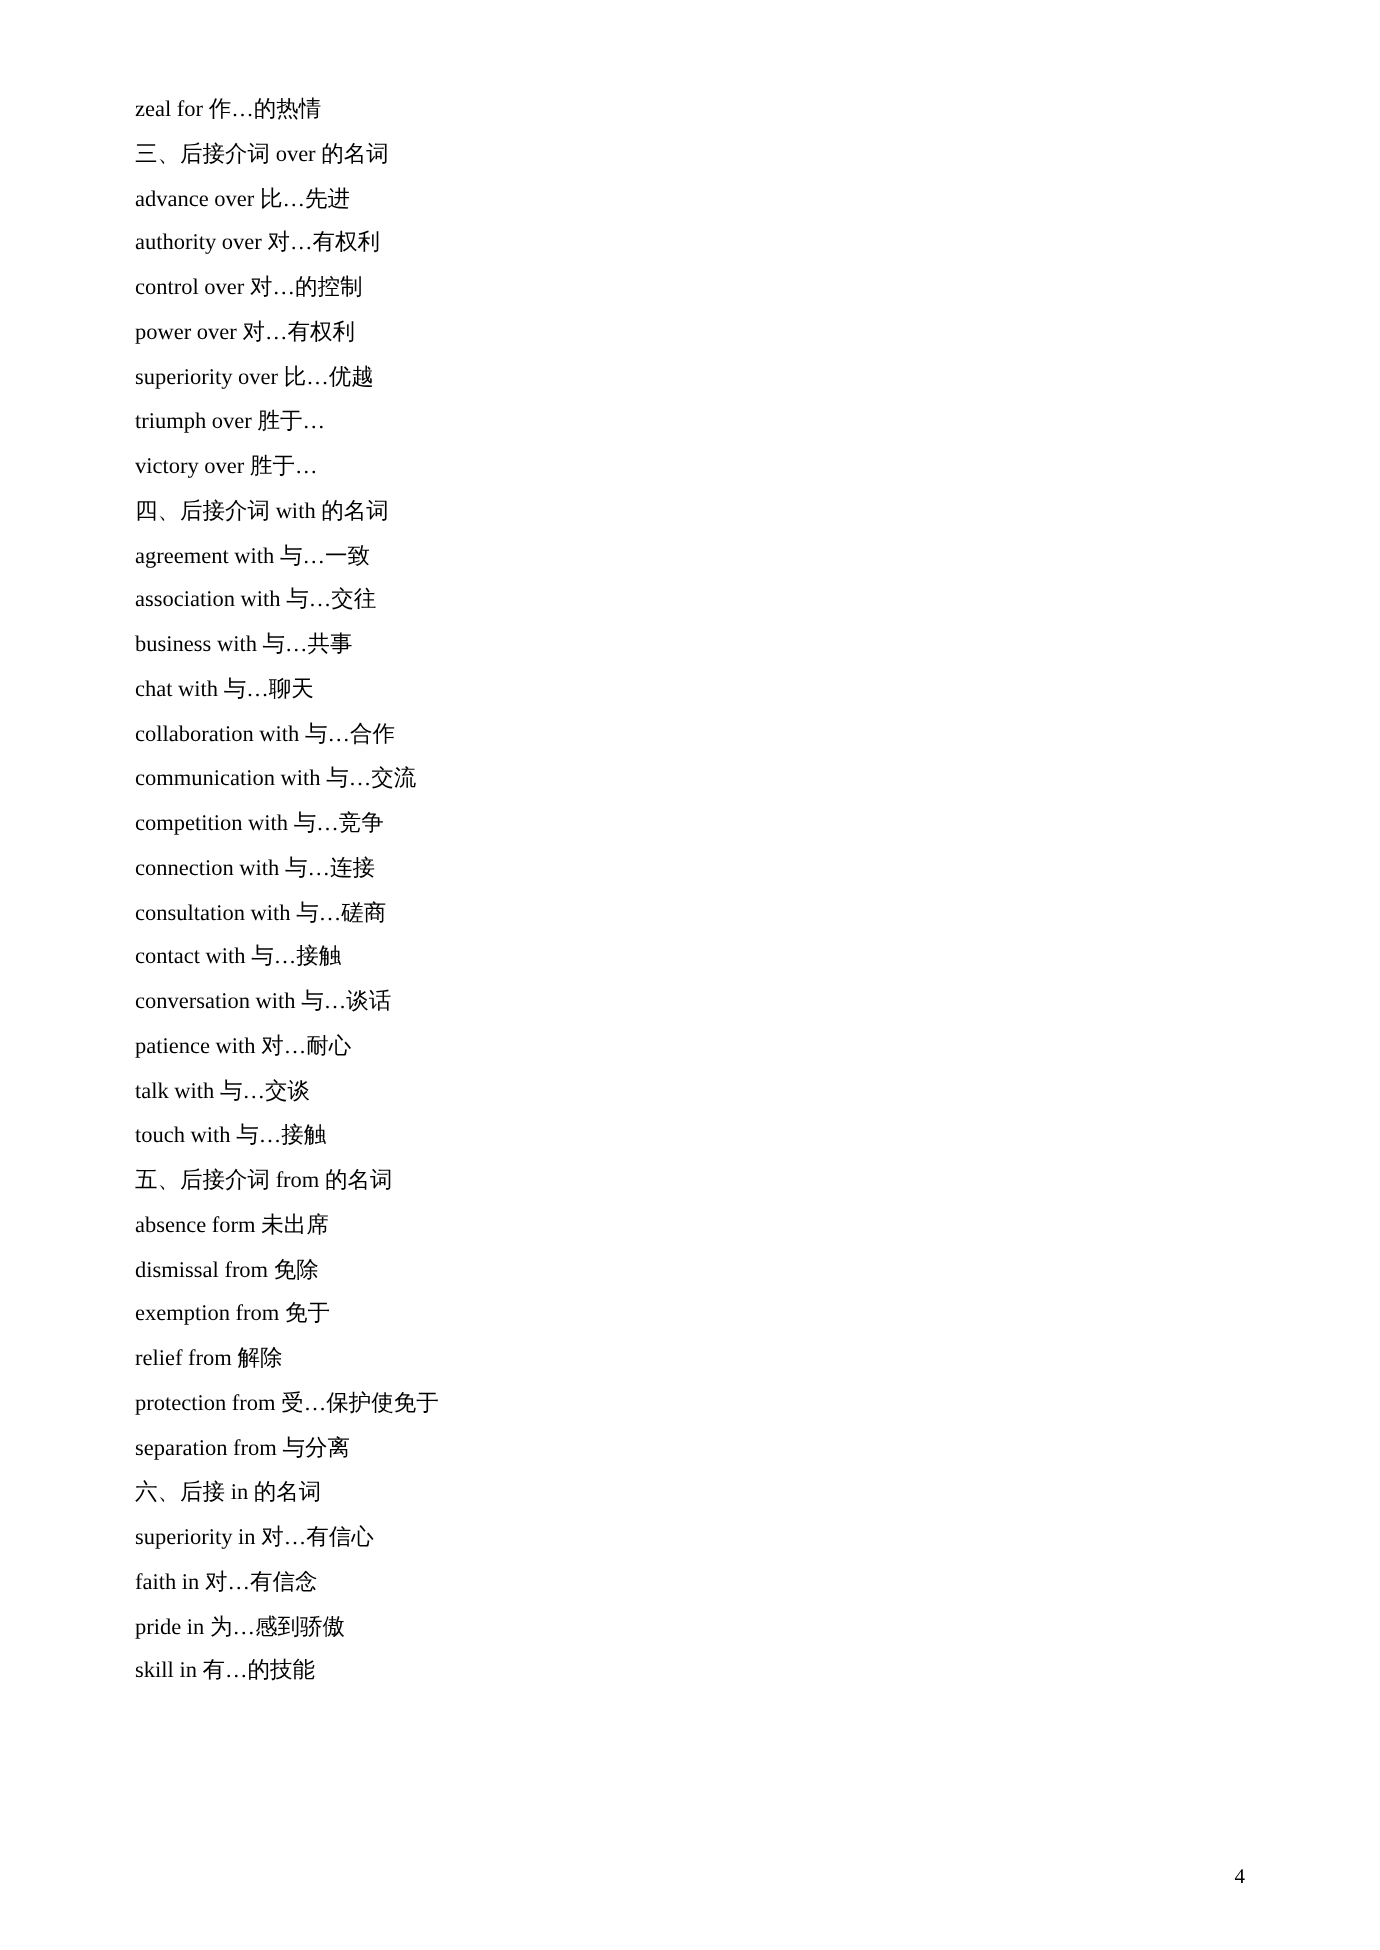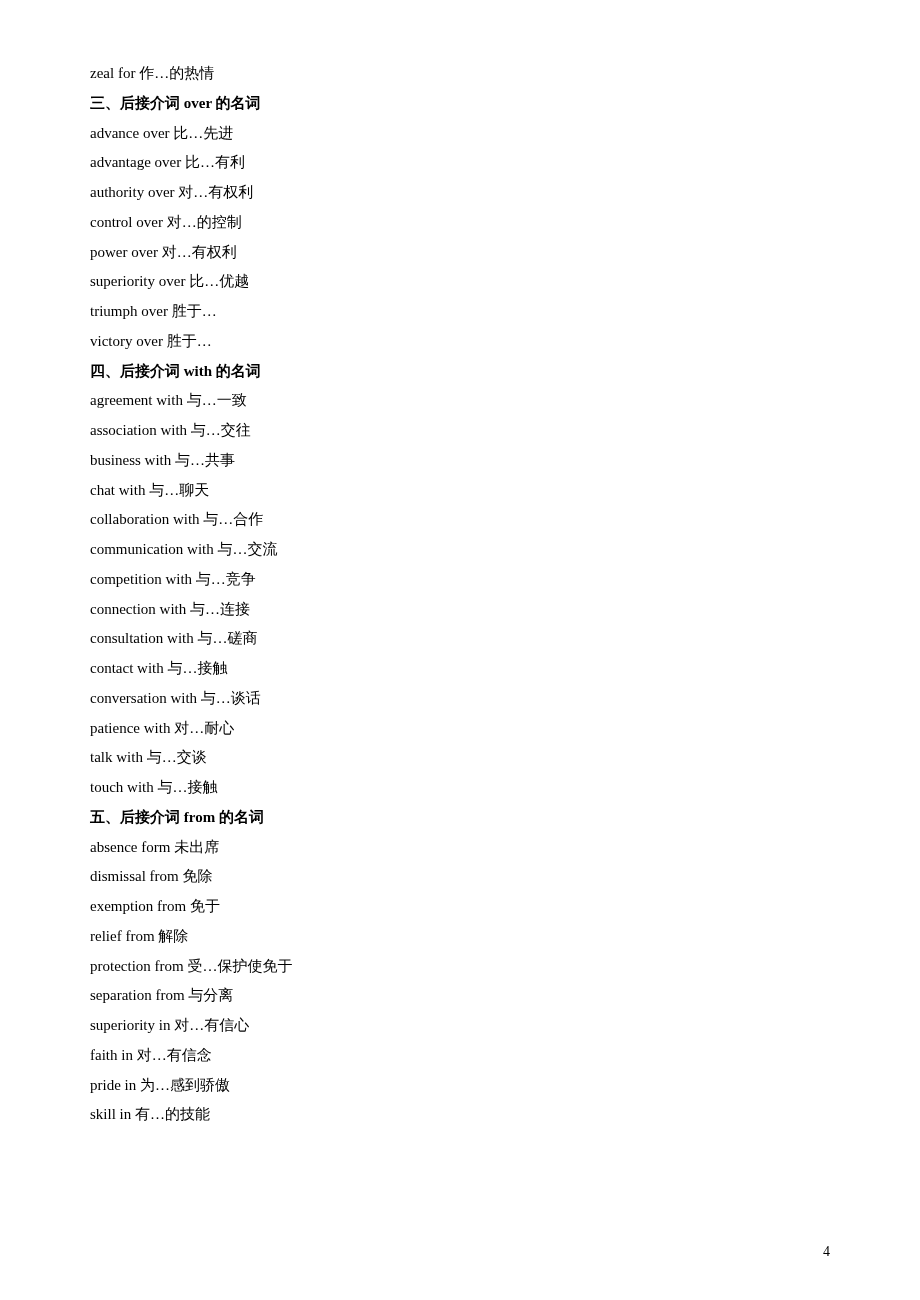--- a/index.html
+++ b/index.html
@@ -18,40 +18,39 @@
     }
     .page-content {
       padding: 60px 90px 80px 90px;
       line-height: 1.85;
     }
     .line {
       display: block;
       margin-bottom: 2px;
     }
     .section-header {
-      font-weight: bold;
+      font-weight: normal;
       font-size: 15px;
     }
     .page-number {
       position: absolute;
       bottom: 40px;
       right: 90px;
       font-size: 14px;
       color: #000;
     }
   </style>
 </head>
 <body>
 
 <div class="page-content">
   <div id="lines-container">
       <span class="line">zeal for 作…的热情</span>
       <span class="line section-header">三、后接介词 over 的名词</span>
       <span class="line">advance over 比…先进</span>
-      <span class="line">advantage over 比…有利</span>
       <span class="line">authority over 对…有权利</span>
       <span class="line">control over 对…的控制</span>
       <span class="line">power over 对…有权利</span>
       <span class="line">superiority over 比…优越</span>
       <span class="line">triumph over 胜于…</span>
       <span class="line">victory over 胜于…</span>
       <span class="line section-header">四、后接介词 with 的名词</span>
       <span class="line">agreement with 与…一致</span>
       <span class="line">association with 与…交往</span>
       <span class="line">business with 与…共事</span>
@@ -66,20 +65,21 @@
       <span class="line">patience with 对…耐心</span>
       <span class="line">talk with 与…交谈</span>
       <span class="line">touch with 与…接触</span>
       <span class="line section-header">五、后接介词 from 的名词</span>
       <span class="line">absence form 未出席</span>
       <span class="line">dismissal from 免除</span>
       <span class="line">exemption from 免于</span>
       <span class="line">relief from 解除</span>
       <span class="line">protection from 受…保护使免于</span>
       <span class="line">separation from 与分离</span>
+      <span class="line section-header">六、后接 in 的名词</span>
       <span class="line">superiority in 对…有信心</span>
       <span class="line">faith in 对…有信念</span>
       <span class="line">pride in 为…感到骄傲</span>
       <span class="line">skill in 有…的技能</span>
     </div>
 </div>
 
 <div class="page-number">4</div>
 
 </body></html>

